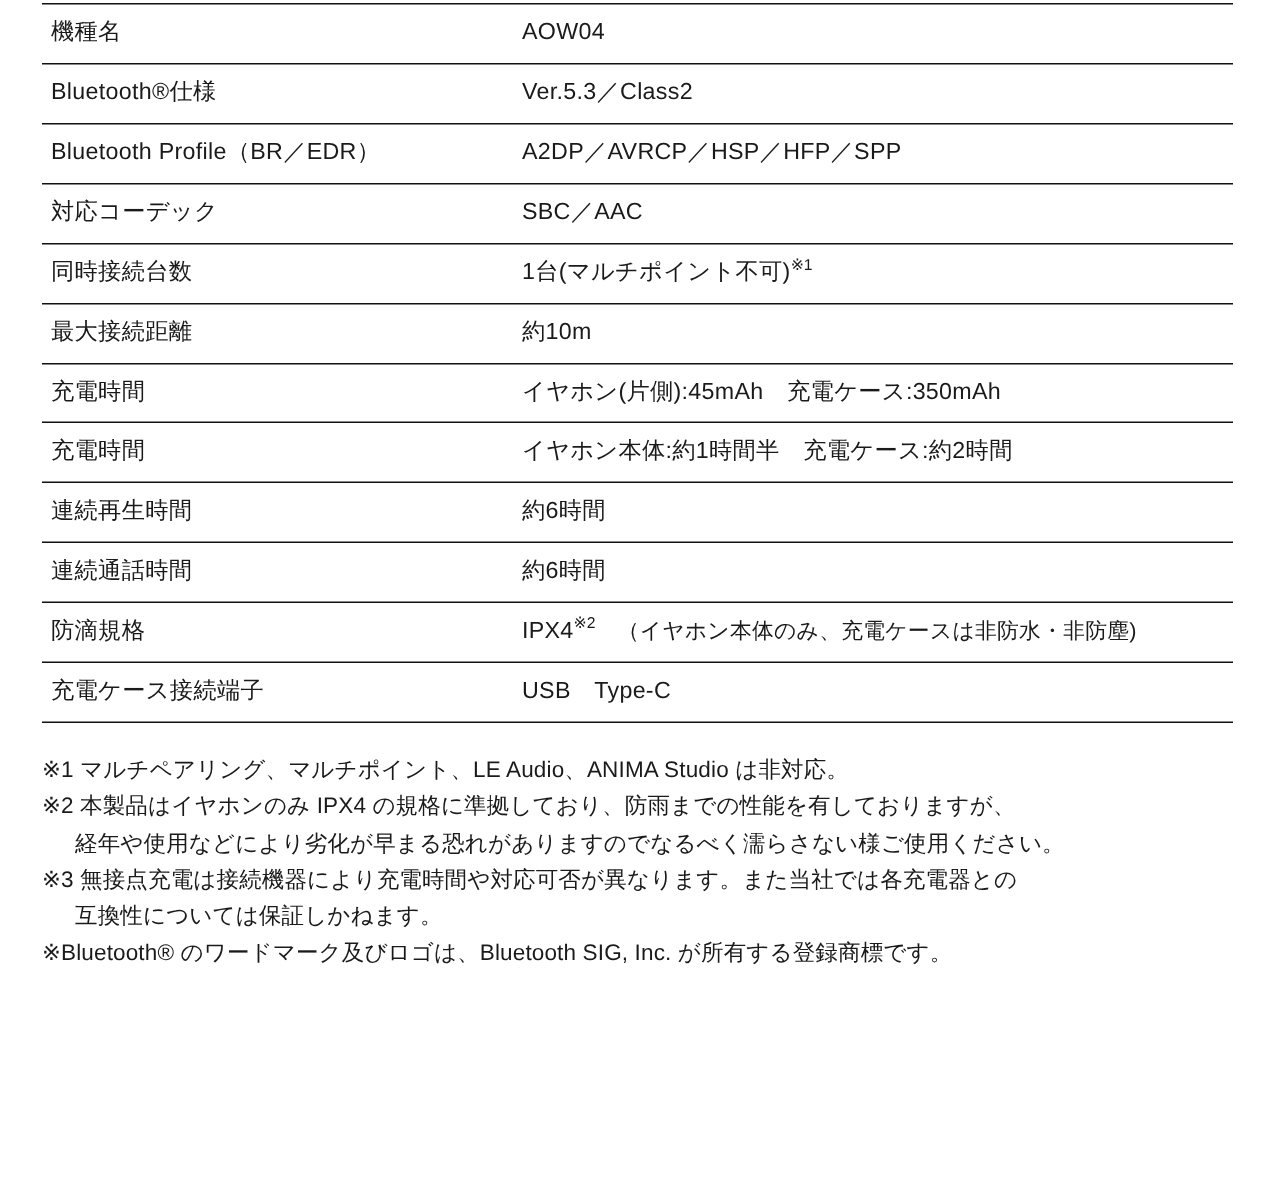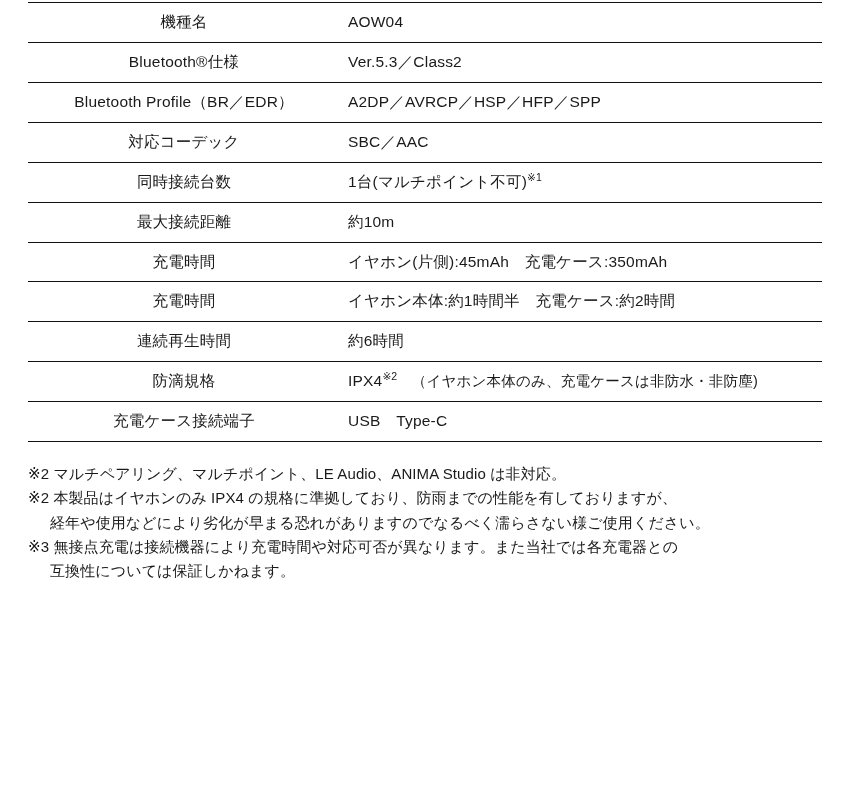--- a/index.html
+++ b/index.html
@@ -36,21 +36,20 @@
   }
   .spec-table td {
     padding: 9px 4px 9px 6px;
     font-size: 15.5px;
     line-height: 1.35;
     vertical-align: middle;
     letter-spacing: 0.2px;
   }
   .spec-table td.label {
     width: 300px;
-    text-align: center;
   }
   .spec-table td.value {
     padding-left: 10px;
   }
   sup.note {
     font-size: 10.5px;
     vertical-align: super;
     line-height: 0;
     letter-spacing: 0;
   }
@@ -109,31 +108,36 @@
       </tr>
       <tr>
         <td class="label">充電時間</td>
         <td class="value"><span>イヤホン本体:約1時間半　充電ケース:約2時間</span></td>
       </tr>
       <tr>
         <td class="label">連続再生時間</td>
         <td class="value"><span>約6時間</span></td>
       </tr>
       <tr>
+        <td class="label">連続通話時間</td>
+        <td class="value"><span>約6時間</span></td>
+      </tr>
+      <tr>
         <td class="label">防滴規格</td>
         <td class="value"><span>IPX4</span><sup class="note">※2</sup><span class="paren">　（イヤホン本体のみ、充電ケースは非防水・非防塵)</span></td>
       </tr>
       <tr>
         <td class="label">充電ケース接続端子</td>
         <td class="value"><span>USB　Type-C</span></td>
       </tr>
     </tbody>
   </table>
 
   <div class="notes">
-    <div class="note-line">※2 マルチペアリング、マルチポイント、LE Audio、ANIMA Studio は非対応。</div>
+    <div class="note-line">※1 マルチペアリング、マルチポイント、LE Audio、ANIMA Studio は非対応。</div>
     <div class="note-line">※2 本製品はイヤホンのみ IPX4 の規格に準拠しており、防雨までの性能を有しておりますが、</div>
     <div class="note-line note-indent">経年や使用などにより劣化が早まる恐れがありますのでなるべく濡らさない様ご使用ください。</div>
     <div class="note-line">※3 無接点充電は接続機器により充電時間や対応可否が異なります。また当社では各充電器との</div>
     <div class="note-line note-indent">互換性については保証しかねます。</div>
+    <div class="note-line">※Bluetooth® のワードマーク及びロゴは、Bluetooth SIG, Inc. が所有する登録商標です。</div>
   </div>
 
 </div>
 
 </body></html>

